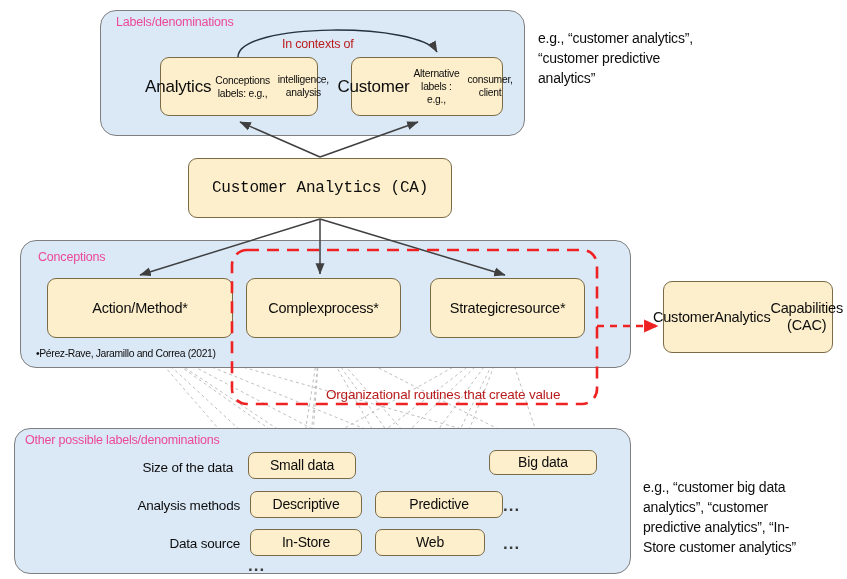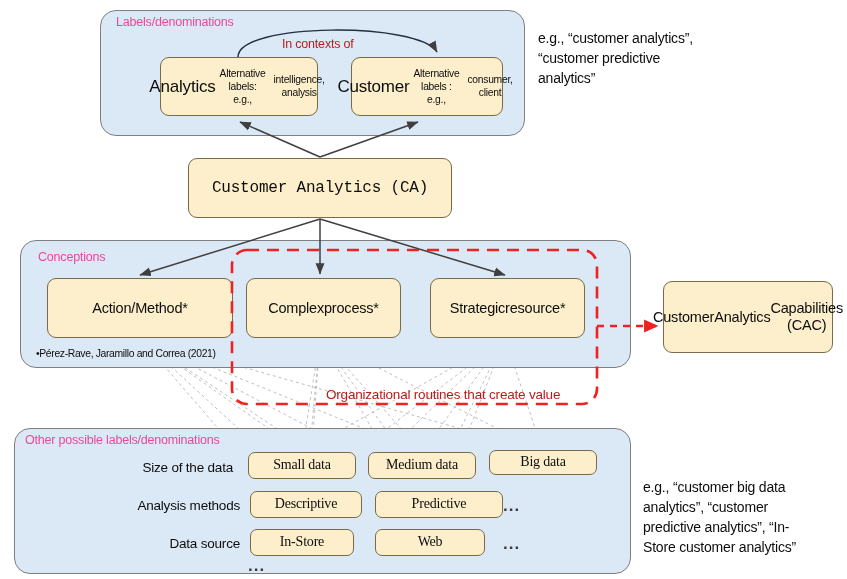--- a/index.html
+++ b/index.html
@@ -67,21 +67,20 @@
   }
   .node.small .title {
     font-size: 14.5px;
   }
   .node.mid .title {
     font-size: 16px;
     font-family: Liberation Mono, monospace;
   }
   .node.chip {
     border-radius: 7px;
-    font-family: Liberation Serif, serif;
   }
   .node.chip .title {
     font-size: 14px;
   }
   .side-note {
     position: absolute;
     font-size: 14px;
     line-height: 1.42;
     color: #0d0d0d;
     letter-spacing: -0.2px;
@@ -167,21 +166,21 @@
       <path d="M505,338 L306,530"></path>
       <path d="M505,338 L430,530"></path>
     </g>
   </svg>
 
   <div class="group-box" style="left:100px; top:10px; width:425px; height:126px;"></div>
   <div class="group-label" style="left:116px; top:15px;">Labels/denominations</div>
 
   <div class="node" style="left:160px; top:57px; width:158px; height:59px;">
     <div class="title">Analytics</div>
-    <div class="sub">Alternative labels: e.g.,</div>
+    <div class="sub">Conceptions labels: e.g.,</div>
     <div class="sub" style="margin-top:0">intelligence, analysis</div>
   </div>
 
   <div class="node" style="left:351px; top:57px; width:152px; height:59px;">
     <div class="title">Customer</div>
     <div class="sub">Alternative labels : e.g.,</div>
     <div class="sub" style="margin-top:0">consumer, client</div>
   </div>
 
   <div class="edge-label" style="left:282px; top:37px;">In contexts of</div>
@@ -223,38 +222,35 @@
     <div class="title">Capabilities (CAC)</div>
   </div>
 
   <div class="group-box" style="left:14px; top:428px; width:617px; height:146px;"></div>
   <div class="group-label" style="left:25px; top:433px;">Other possible labels/denominations</div>
 
   <div class="row-label" style="left:113px; top:460px; width:120px;">Size of the data</div>
   <div class="node chip" style="left:248px; top:452px; width:108px; height:27px;">
     <div class="title">Small data</div>
   </div>
-  <div class="node chip" style="left:368px; top:452px; width:108px; height:27px;">
-    <div class="title">Medium data</div>
-  </div>
   <div class="node chip" style="left:489px; top:450px; width:108px; height:25px;">
     <div class="title">Big data</div>
   </div>
 
   <div class="row-label" style="left:116px; top:498px; width:124px;">Analysis methods</div>
   <div class="node chip" style="left:250px; top:491px; width:112px; height:27px;">
     <div class="title">Descriptive</div>
   </div>
   <div class="node chip" style="left:375px; top:491px; width:128px; height:27px;">
     <div class="title">Predictive</div>
   </div>
   <div class="ellipsis" style="left:503px; top:496px;">...</div>
 
   <div class="row-label" style="left:140px; top:536px; width:100px;">Data source</div>
-  <div class="node chip" style="left:250px; top:529px; width:104px; height:27px;">
+  <div class="node chip" style="left:250px; top:529px; width:112px; height:27px;">
     <div class="title">In-Store</div>
   </div>
   <div class="node chip" style="left:375px; top:529px; width:110px; height:27px;">
     <div class="title">Web</div>
   </div>
   <div class="ellipsis" style="left:503px; top:534px;">...</div>
 
   <div class="ellipsis" style="left:248px; top:556px;">...</div>
 
   <div class="side-note" style="left:643px; top:478px; width:205px;">

